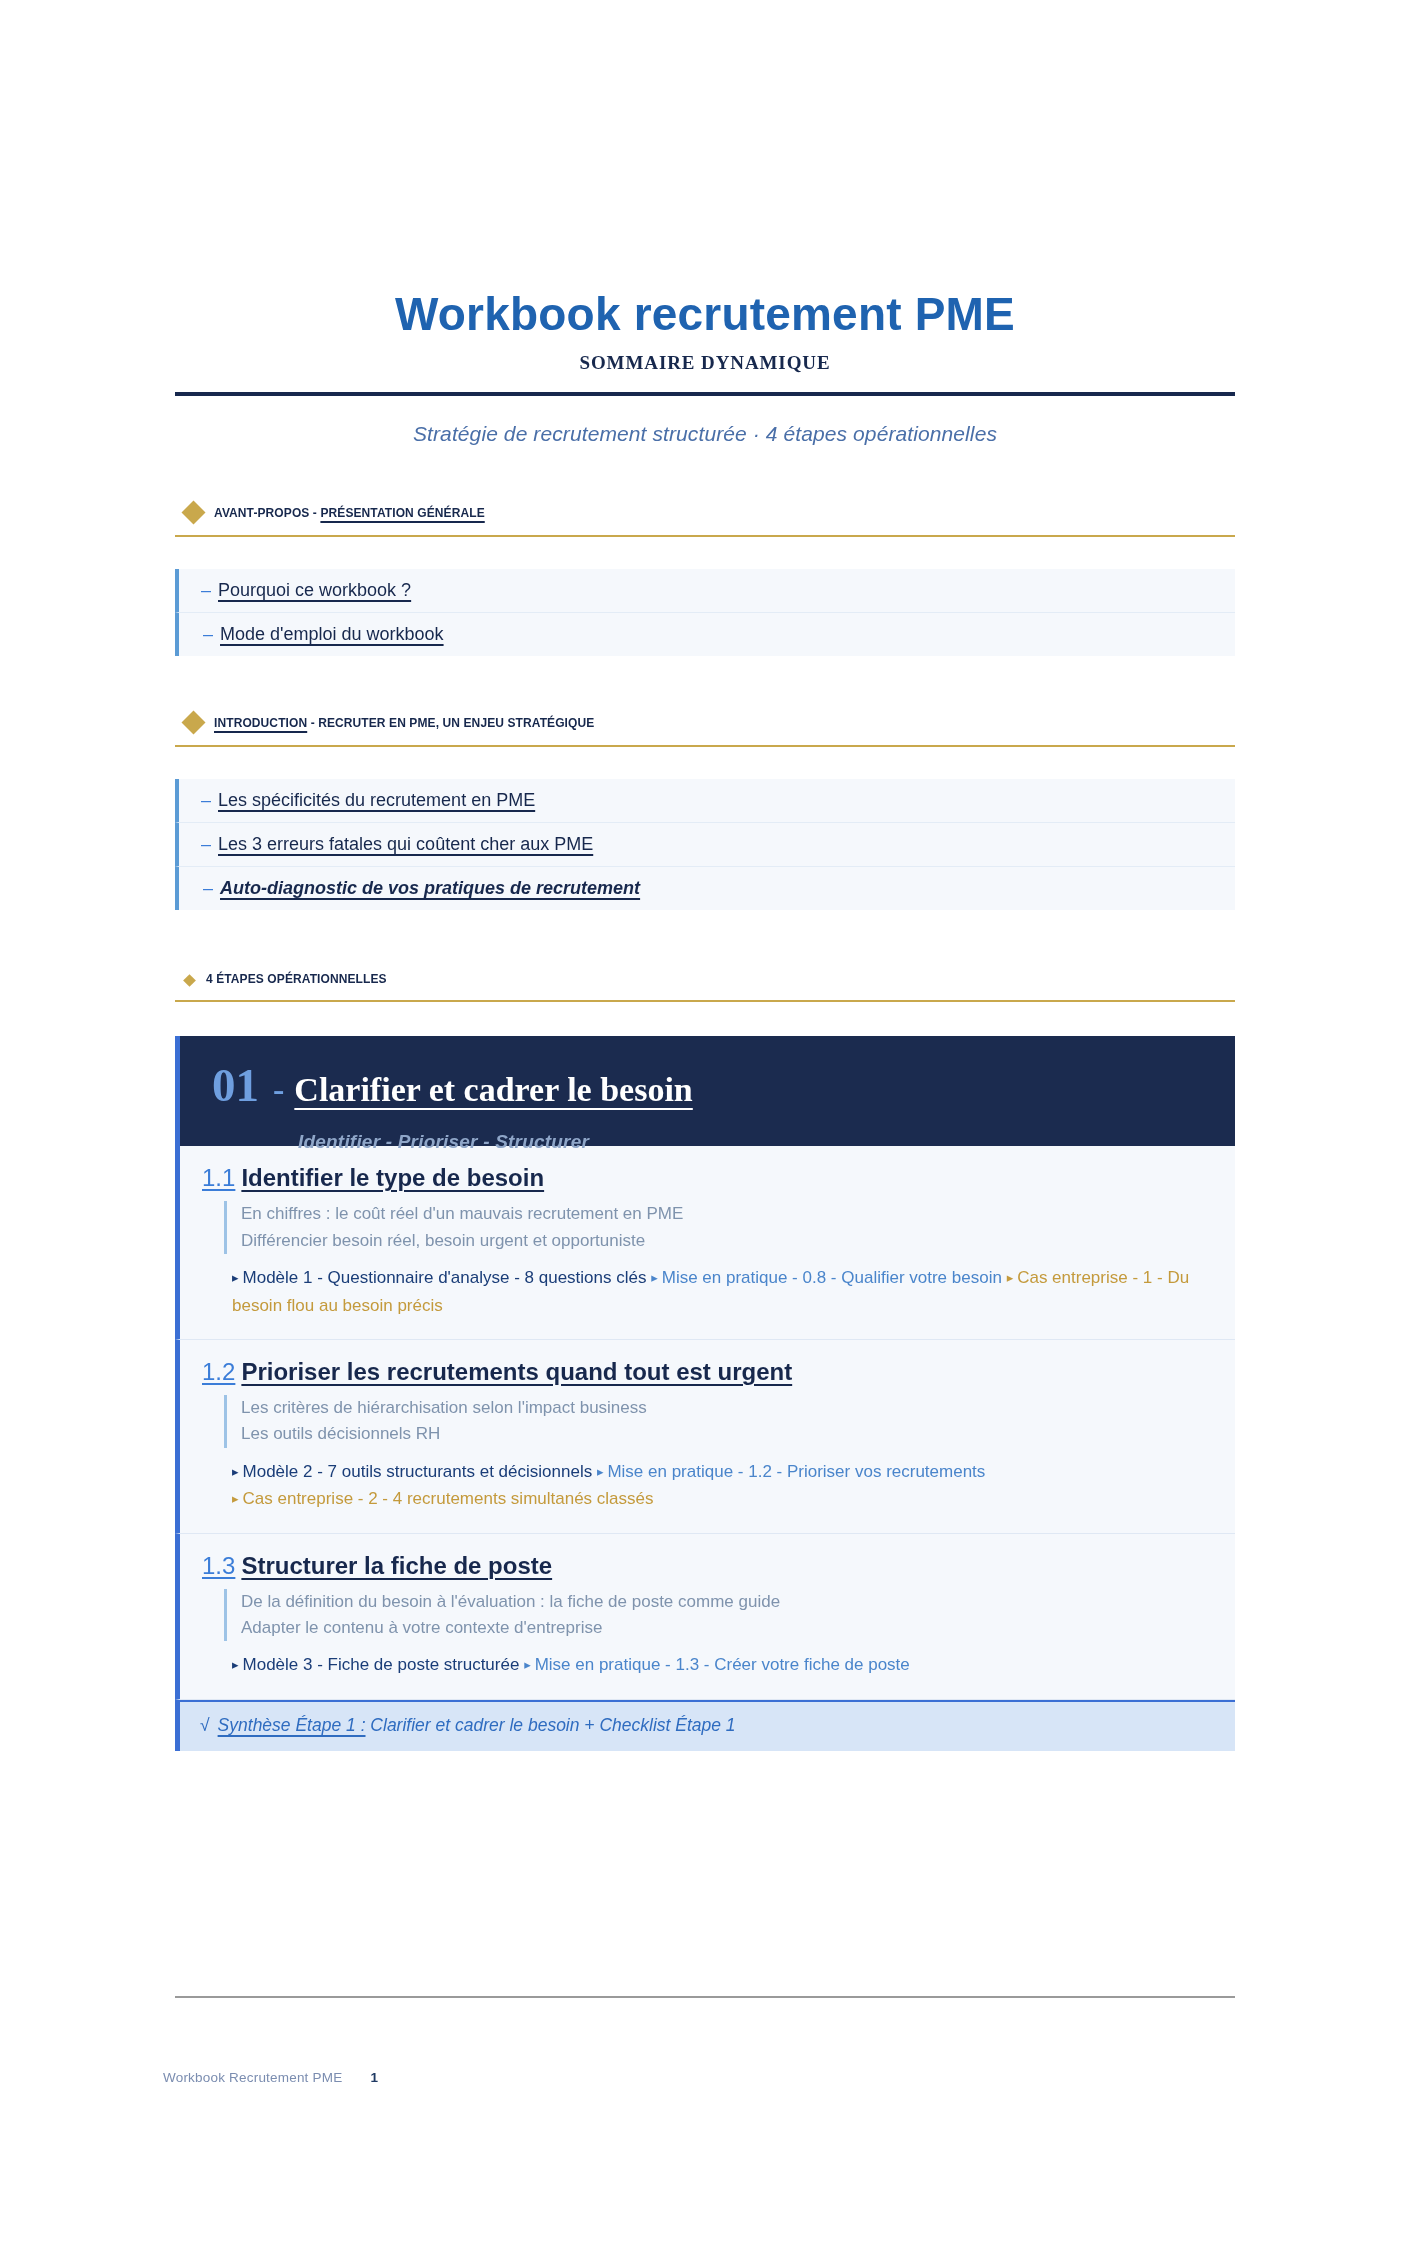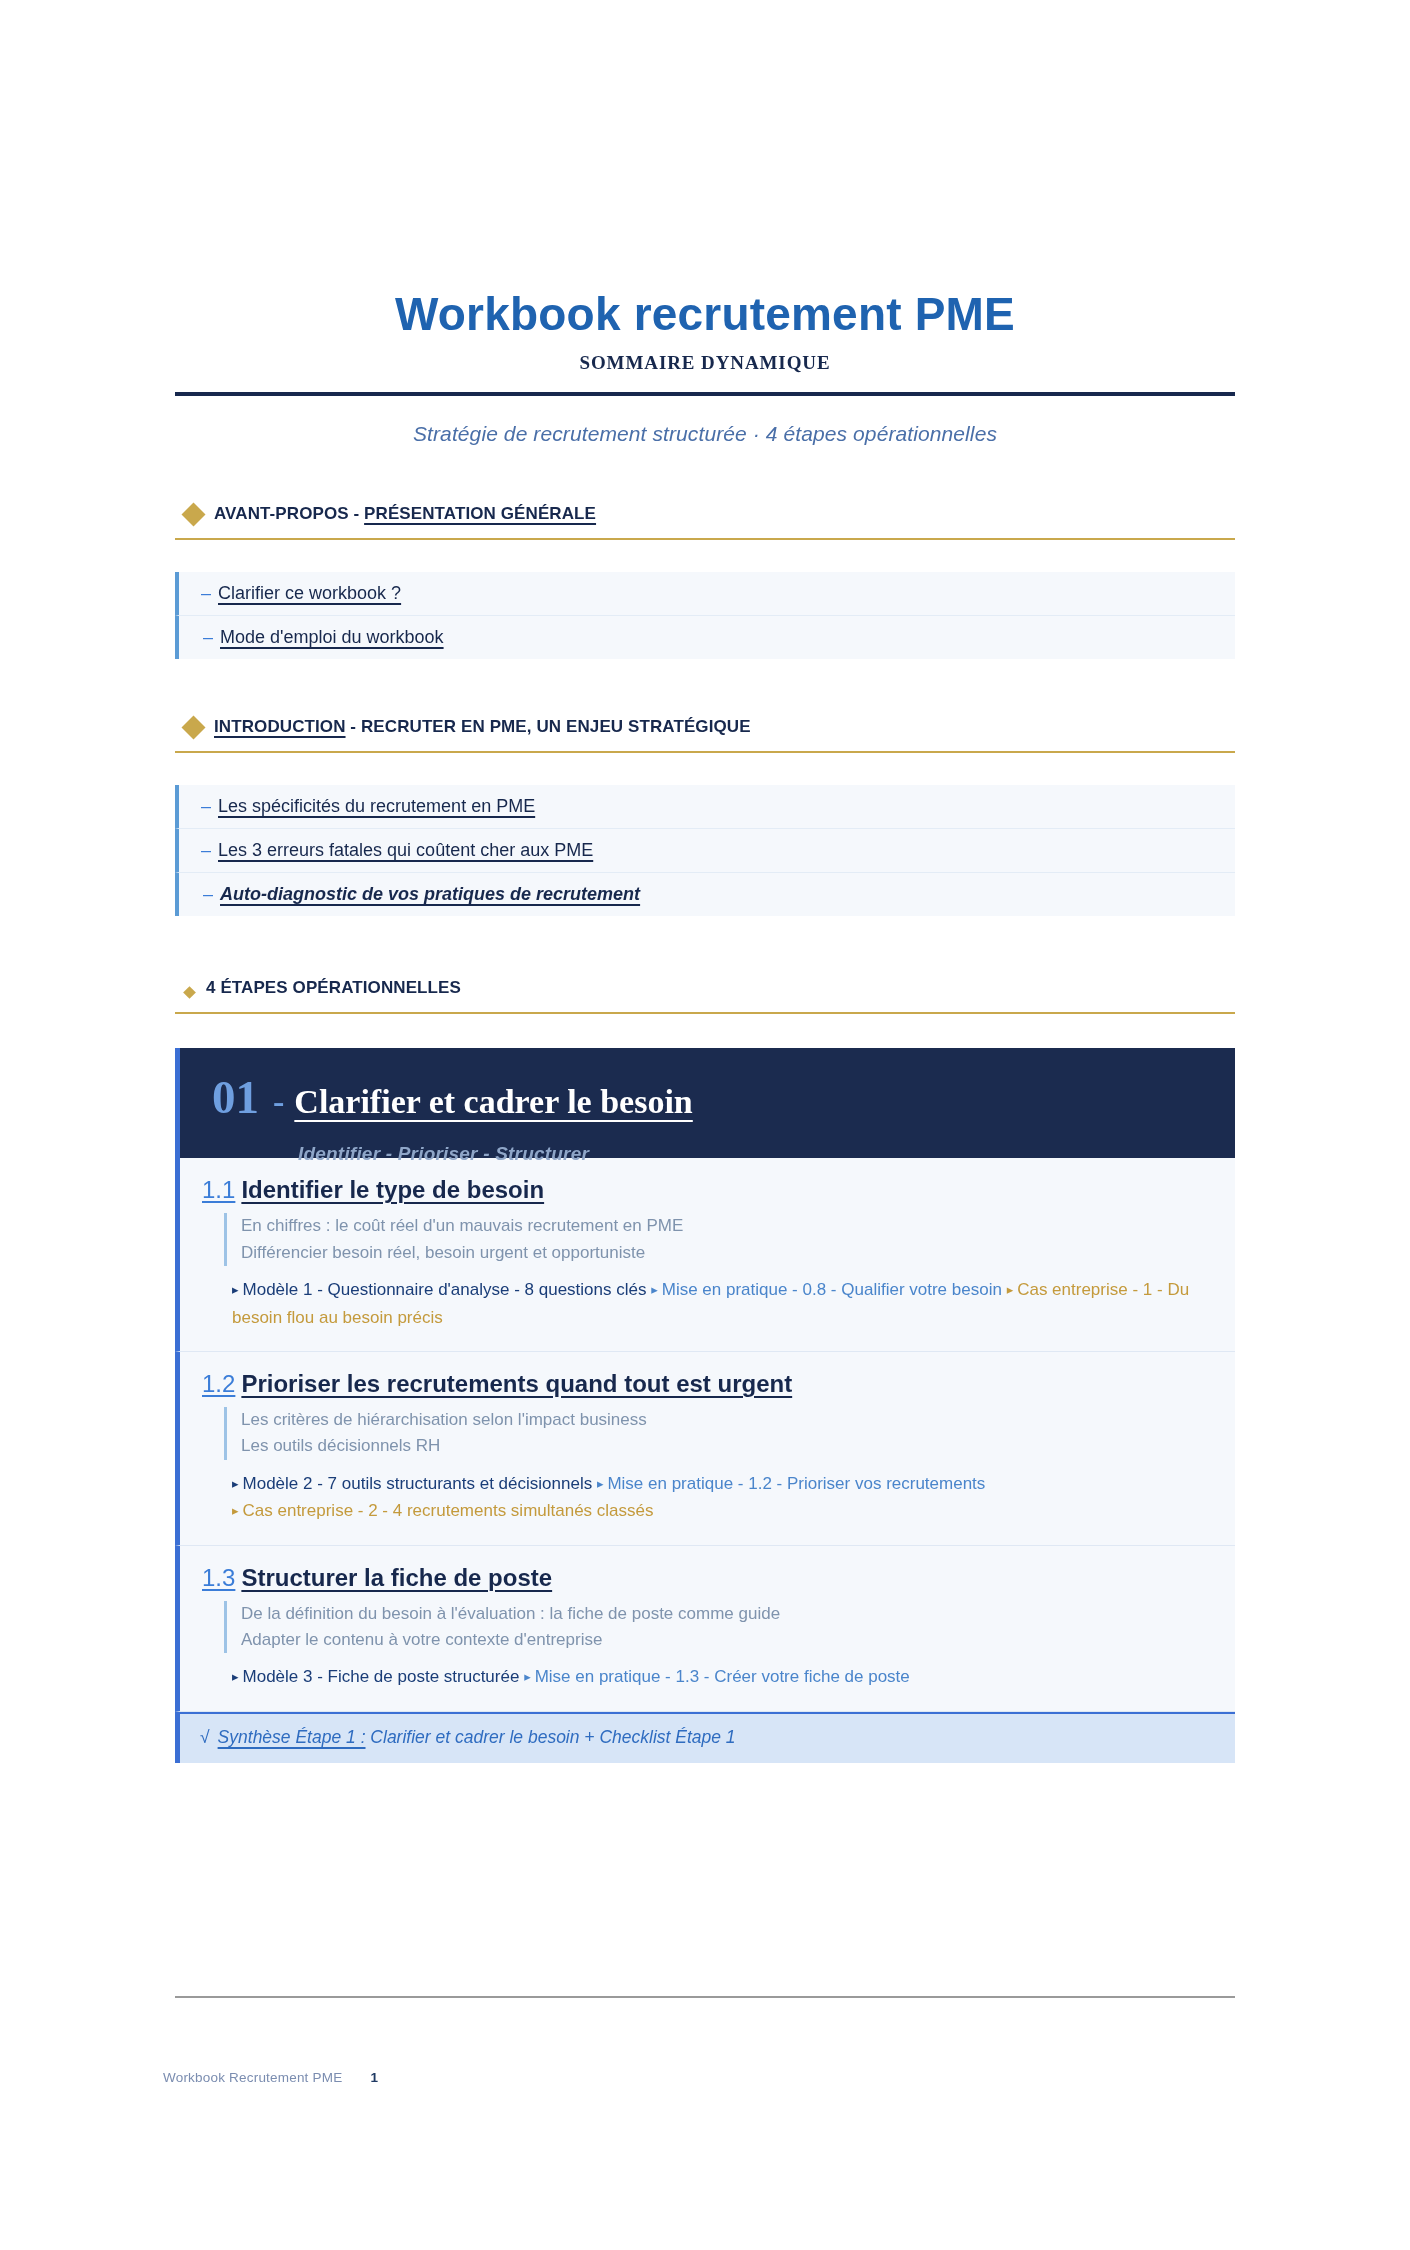--- a/index.html
+++ b/index.html
@@ -85,21 +85,21 @@
     flex: 0 0 auto;
   }
   .diamond.small {
     width: 9px;
     height: 9px;
     background: #c9a84c;
     align-self: flex-end;
     margin-bottom: 1px;
   }
   .section-title {
-    font-size: 17px;
+    font-size: 12px;
     font-weight: 700;
     color: #17284d;
     letter-spacing: 0.1px;
     white-space: nowrap;
   }
   .section-title .u {
     text-decoration: underline;
     text-decoration-thickness: 2px;
     text-underline-offset: 3.5px;
   }
@@ -327,21 +327,21 @@
 
     <div class="section">
       <div class="section-head">
         <span class="diamond"></span>
         <span class="section-title"><span>AVANT-PROPOS - </span><span class="u">PRÉSENTATION GÉNÉRALE</span></span>
       </div>
       <div class="section-rule"></div>
 
       <div class="toc-list">
         <div class="toc-item">
-          <span class="toc-item-inner"><span class="toc-dash">–</span><span class="toc-label">Clarifier ce workbook ?</span></span>
+          <span class="toc-item-inner"><span class="toc-dash">–</span><span class="toc-label">Pourquoi ce workbook ?</span></span>
         </div>
         <div class="toc-item">
           <span class="toc-item-inner"><span class="toc-dash">–</span><span class="toc-label">Mode d'emploi du workbook</span></span>
         </div>
       </div>
     </div>
 
     <div class="section">
       <div class="section-head">
         <span class="diamond"></span>

